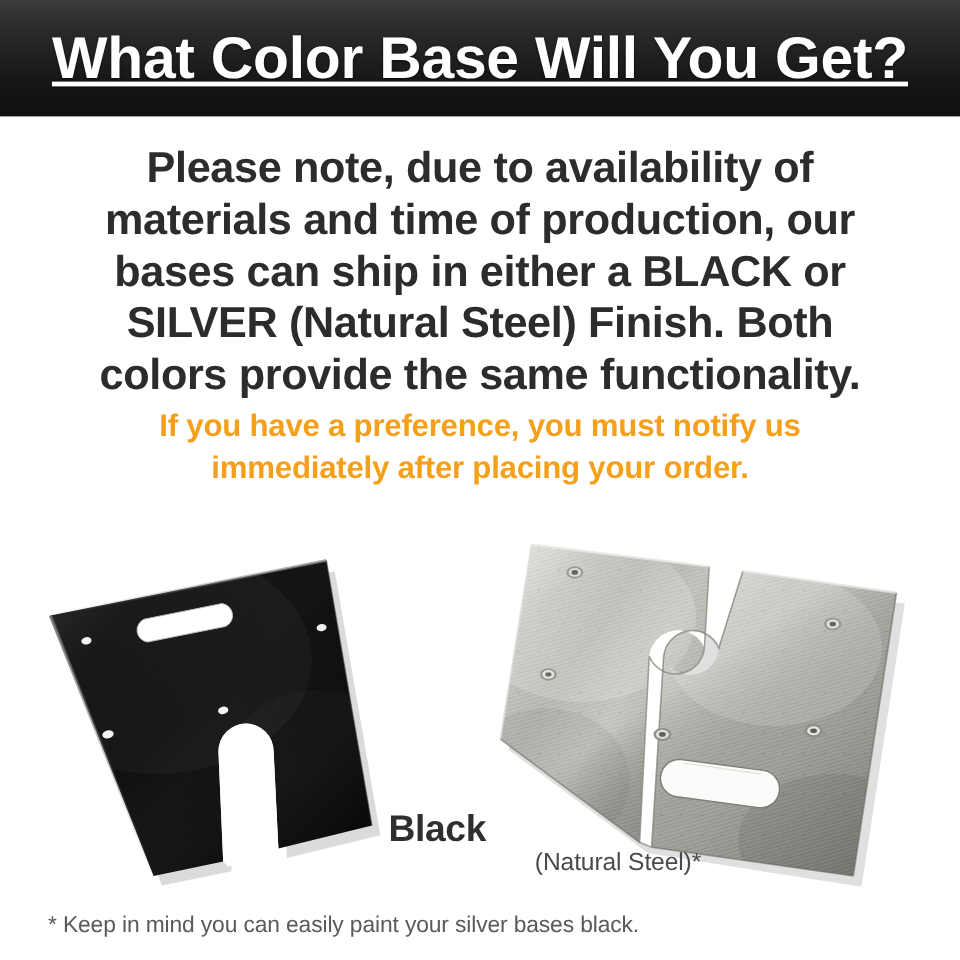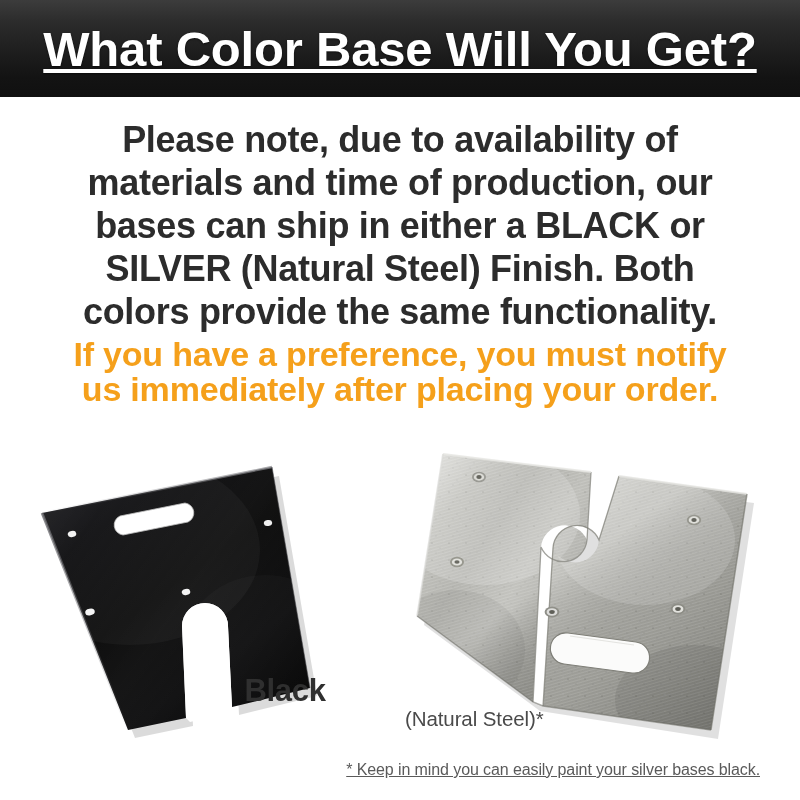--- a/index.html
+++ b/index.html
@@ -54,55 +54,56 @@
     line-height: 43px;
     letter-spacing: -0.3px;
   }
   #preference-warning {
     position: absolute;
     left: 58px;
     top: 337px;
     width: 684px;
     text-align: center;
     color: #f5a01b;
-    font-size: 34px;
+    font-size: 26px;
     font-weight: bold;
     line-height: 35px;
     letter-spacing: -0.2px;
   }
 
   
   .plate-caption {
     position: absolute;
-    text-align: center;
+    text-align: right;
     color: #2f2f2f;
     font-weight: bold;
     font-size: 31px;
     letter-spacing: -0.3px;
+    padding-left: 20px;
   }
   #caption-black { left: 185px; top: 673px; width: 200px; }
   #caption-silver { left: 405px; top: 669px; width: 220px; }
   #caption-silver-sub {
     position: absolute;
     left: 405px; top: 707px; width: 220px;
+    text-align: center;
     color: #4a4a4a;
     font-size: 20.5px;
     font-weight: normal;
     letter-spacing: -0.1px;
   }
   #footnote {
     position: absolute;
     left: 40px; top: 761px;
     width: 720px;
-    text-align: right;
+    text-align: left;
     color: #5a5a5a;
-    font-size: 16px;
+    font-size: 19px;
     font-weight: normal;
     letter-spacing: -0.1px;
-    text-decoration: underline;
   }
 
   
   #photo-stage {
     position: absolute;
     left: 0; top: 415px;
     width: 800px;
     height: 330px;
   }
   .plate-svg { position: absolute; display: block; }

